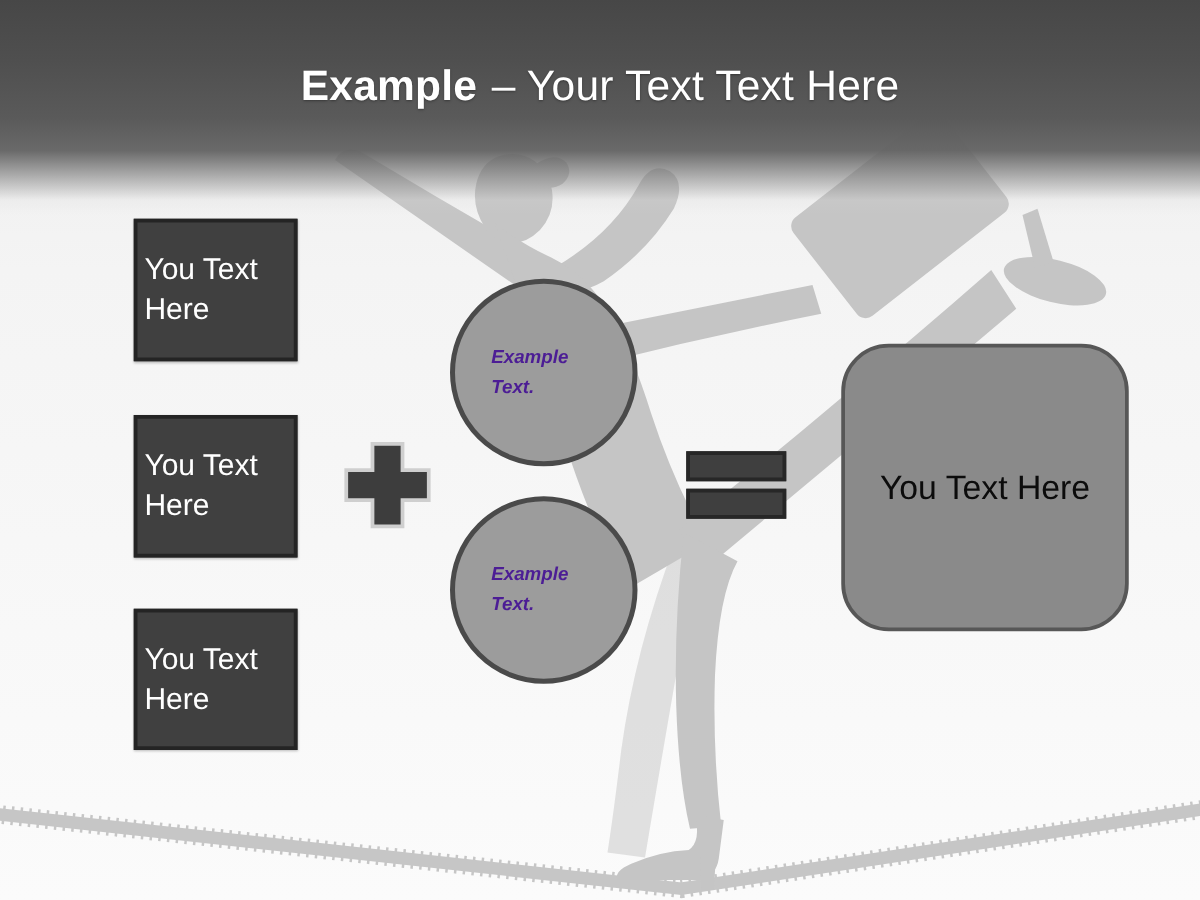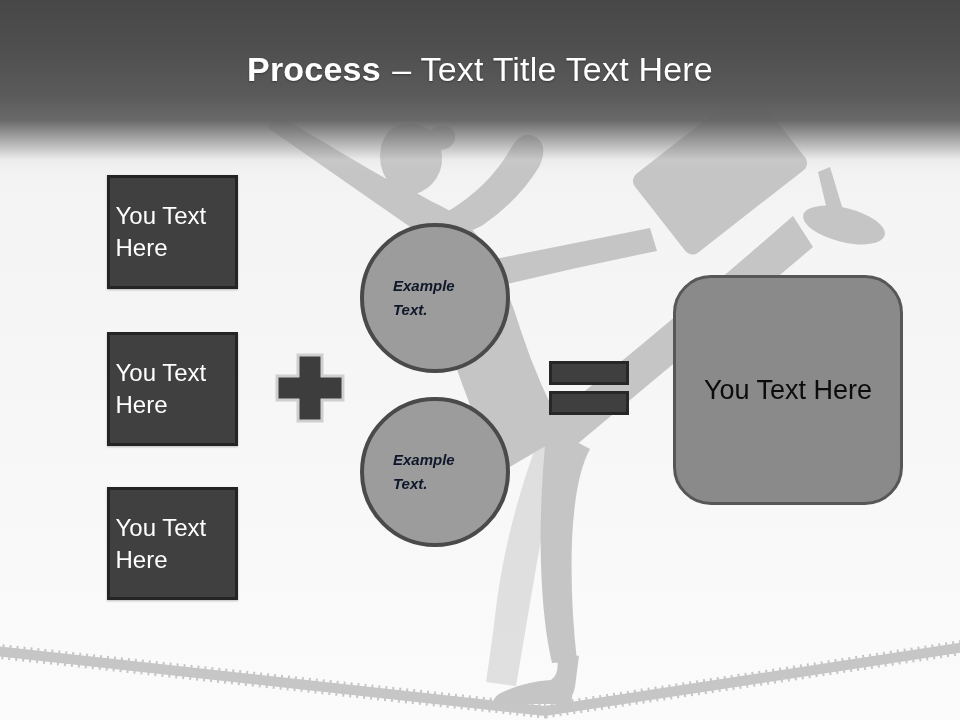--- a/index.html
+++ b/index.html
@@ -30,21 +30,21 @@
     left:107px;width:131px;height:114px;
     background:#404040;border:3px solid #242424;
     color:#fff;font-size:24px;line-height:1.32;
     box-shadow:0 1px 2px rgba(0,0,0,.25);
   }
   .inbox span{display:block;width:114px;}
   .inbox.b1{top:175px}.inbox.b2{top:332px}.inbox.b3{top:487px;height:113px}
   .circle{
     left:360px;width:150px;height:150px;border-radius:50%;
     background:#9c9c9c;border:4px solid #4a4a4a;
-    color:#0f172a;font-size:15px;font-weight:700;font-style:italic;line-height:1.6;
+    color:#4c1d95;font-size:15px;font-weight:700;font-style:italic;line-height:1.6;
   }
   .circle span{display:block;width:84px;}
   .circle.c1{top:223px}.circle.c2{top:397px}
   .plus-wrap{left:270px;top:348px;width:80px;height:80px;z-index:4;position:absolute;}
   .equals{left:549px;top:361px;width:80px;height:54px;z-index:4;position:absolute;
     display:flex;flex-direction:column;justify-content:space-between;}
   .eq-bar{box-sizing:border-box;width:80px;height:24px;background:#3f3f3f;border:3px solid #272727;}
   .result{
     left:673px;top:275px;width:230px;height:230px;border-radius:38px;
     background:#8a8a8a;border:3px solid #575757;
@@ -89,21 +89,21 @@
 
       <path d="M547,426 Q539,500 541,565 Q543,625 552,663 L577,661 Q570,600 572,540 Q575,476 590,449 Z"></path>
 
       <path d="M556,652 Q561,673 551,680 Q528,681 505,691 Q491,697 494,704 L561,704 Q573,700 575,687 L579,656 Z"></path>
       <path d="M560,682 L573,682 L571,712 L561,712 Z"></path>
     </g>
   </svg>
 
   <div class="header"></div>
 
-  <h1 class="title"><span class="t-bold">Process</span><span class="t-rest">– Text Title Text Here</span></h1>
+  <h1 class="title"><span class="t-bold">Example</span><span class="t-rest">– Your Text Text Here</span></h1>
 
   <div class="shape inbox b1">
     <span>You Text Here</span>
   </div>
   <div class="shape inbox b2">
     <span>You Text Here</span>
   </div>
   <div class="shape inbox b3">
     <span>You Text Here</span>
   </div>

